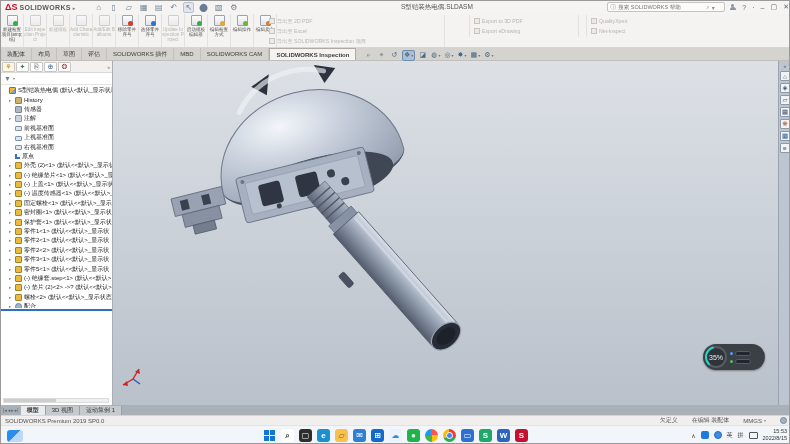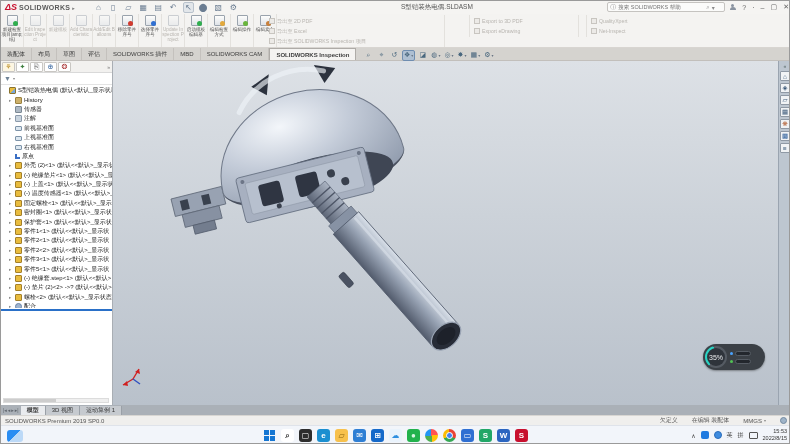--- a/index.html
+++ b/index.html
@@ -1,21 +1,21 @@
 <!DOCTYPE html>
 <html><head>
 <meta charset="utf-8">
 <style>
   html,body{margin:0;padding:0;background:#888;}
   *{box-sizing:border-box;font-family:"Liberation Sans","DejaVu Sans",sans-serif;}
   #app{position:relative;width:790px;height:444px;background:#f4f3f1;overflow:hidden;border:1px solid #9a9a9a;}
   
   .titlebar{position:absolute;left:0;top:0;width:790px;height:13px;background:#f5f4f2;display:flex;align-items:center;font-size:7px;color:#444;}
   .brand{display:flex;align-items:center;gap:2px;padding:0 4px;}
-  .brand-mark{color:#c8102e;font-weight:bold;font-style:italic;font-size:9px;line-height:9px;}
+  .brand-mark{color:#c8102e;font-weight:bold;font-size:9px;line-height:9px;}
   .brand-name{font-weight:bold;color:#5a5a5a;font-size:7px;letter-spacing:.3px;}
   .qt{display:flex;align-items:center;gap:4px;margin-left:14px;}
   .qt .qtool{width:11px;height:11px;display:flex;align-items:center;justify-content:center;color:#6b7d92;font-size:8px;border-radius:2px;}
   .qt .qtool:nth-child(7){background:#e2e6ea;border:1px solid #b9c2cc;}
   .doc-title{position:absolute;left:400px;top:2px;font-size:6.5px;color:#555;white-space:nowrap;}
   .tb-right{position:absolute;right:2px;top:1px;display:flex;align-items:center;gap:4px;}
   .searchbox{display:flex;align-items:center;width:118px;height:10px;border:1px solid #c5c3c0;background:#fbfbfa;border-radius:2px;padding:0 2px;gap:2px;}
   .searchbox .sb-i{color:#8a8a8a;font-size:6px;}
   .searchbox input{border:none;outline:none;background:transparent;font-size:5.5px;color:#999;width:86px;padding:0;}
   .winctl{display:flex;align-items:center;gap:6px;color:#666;font-size:7px;}

